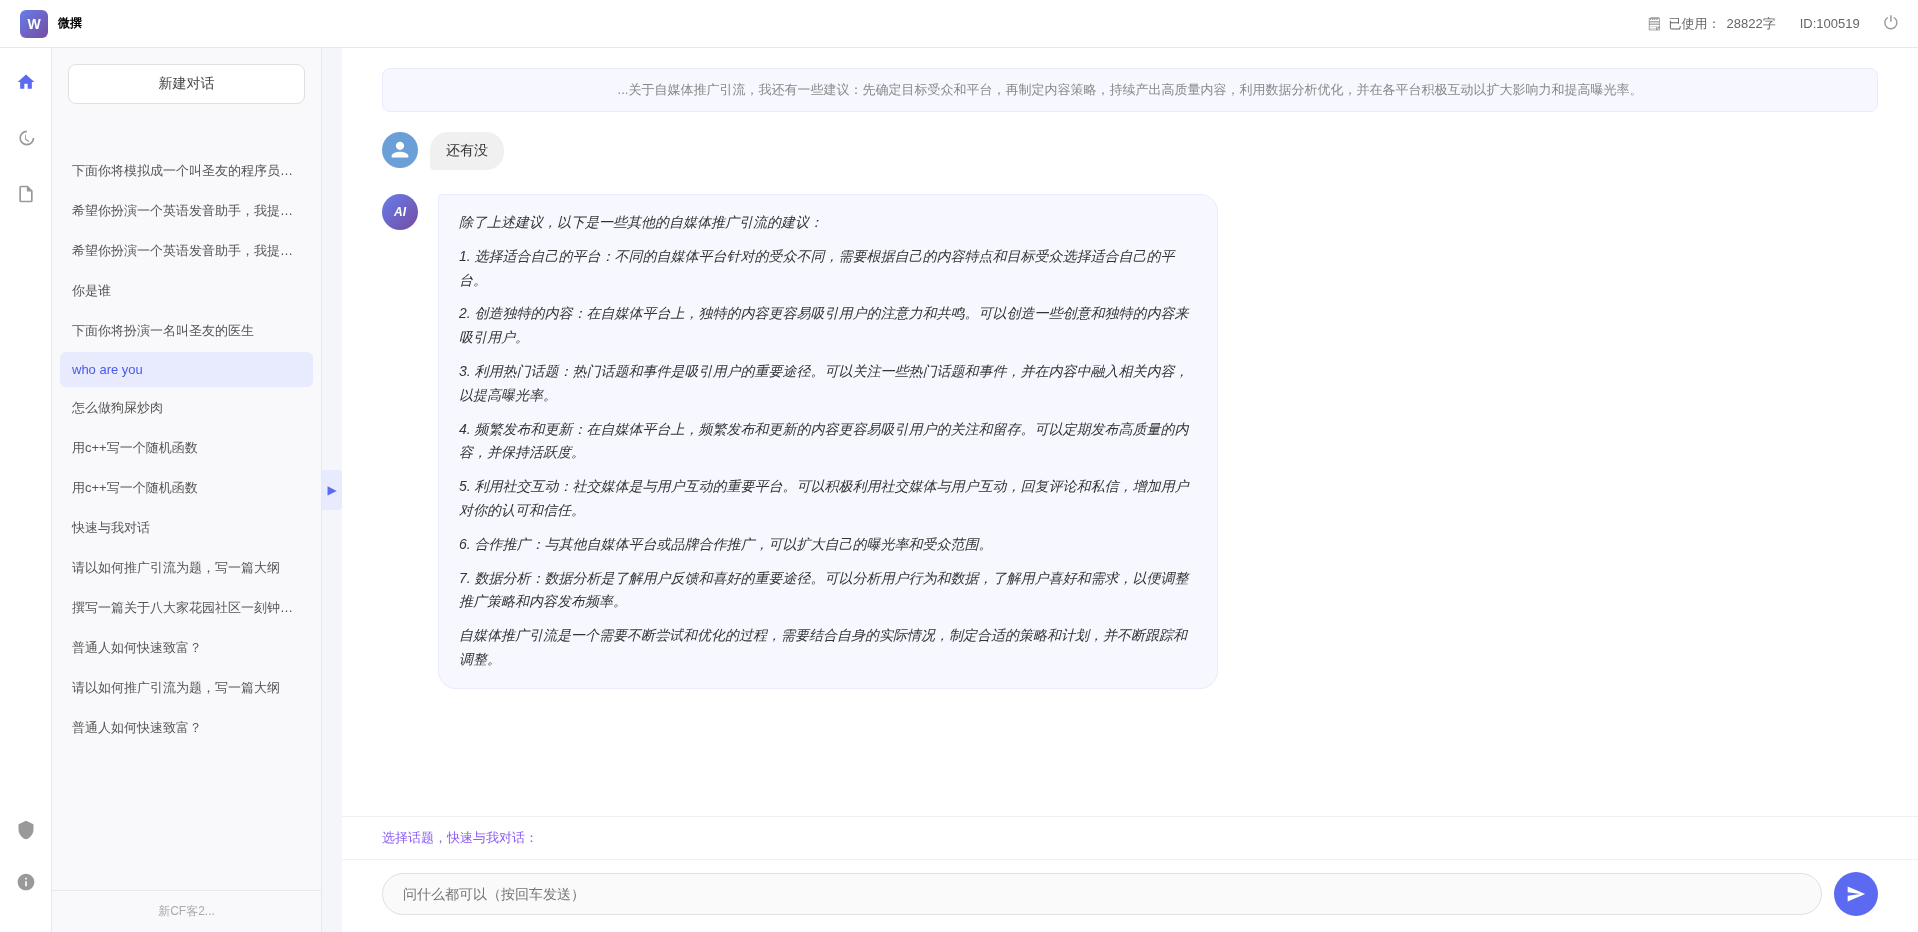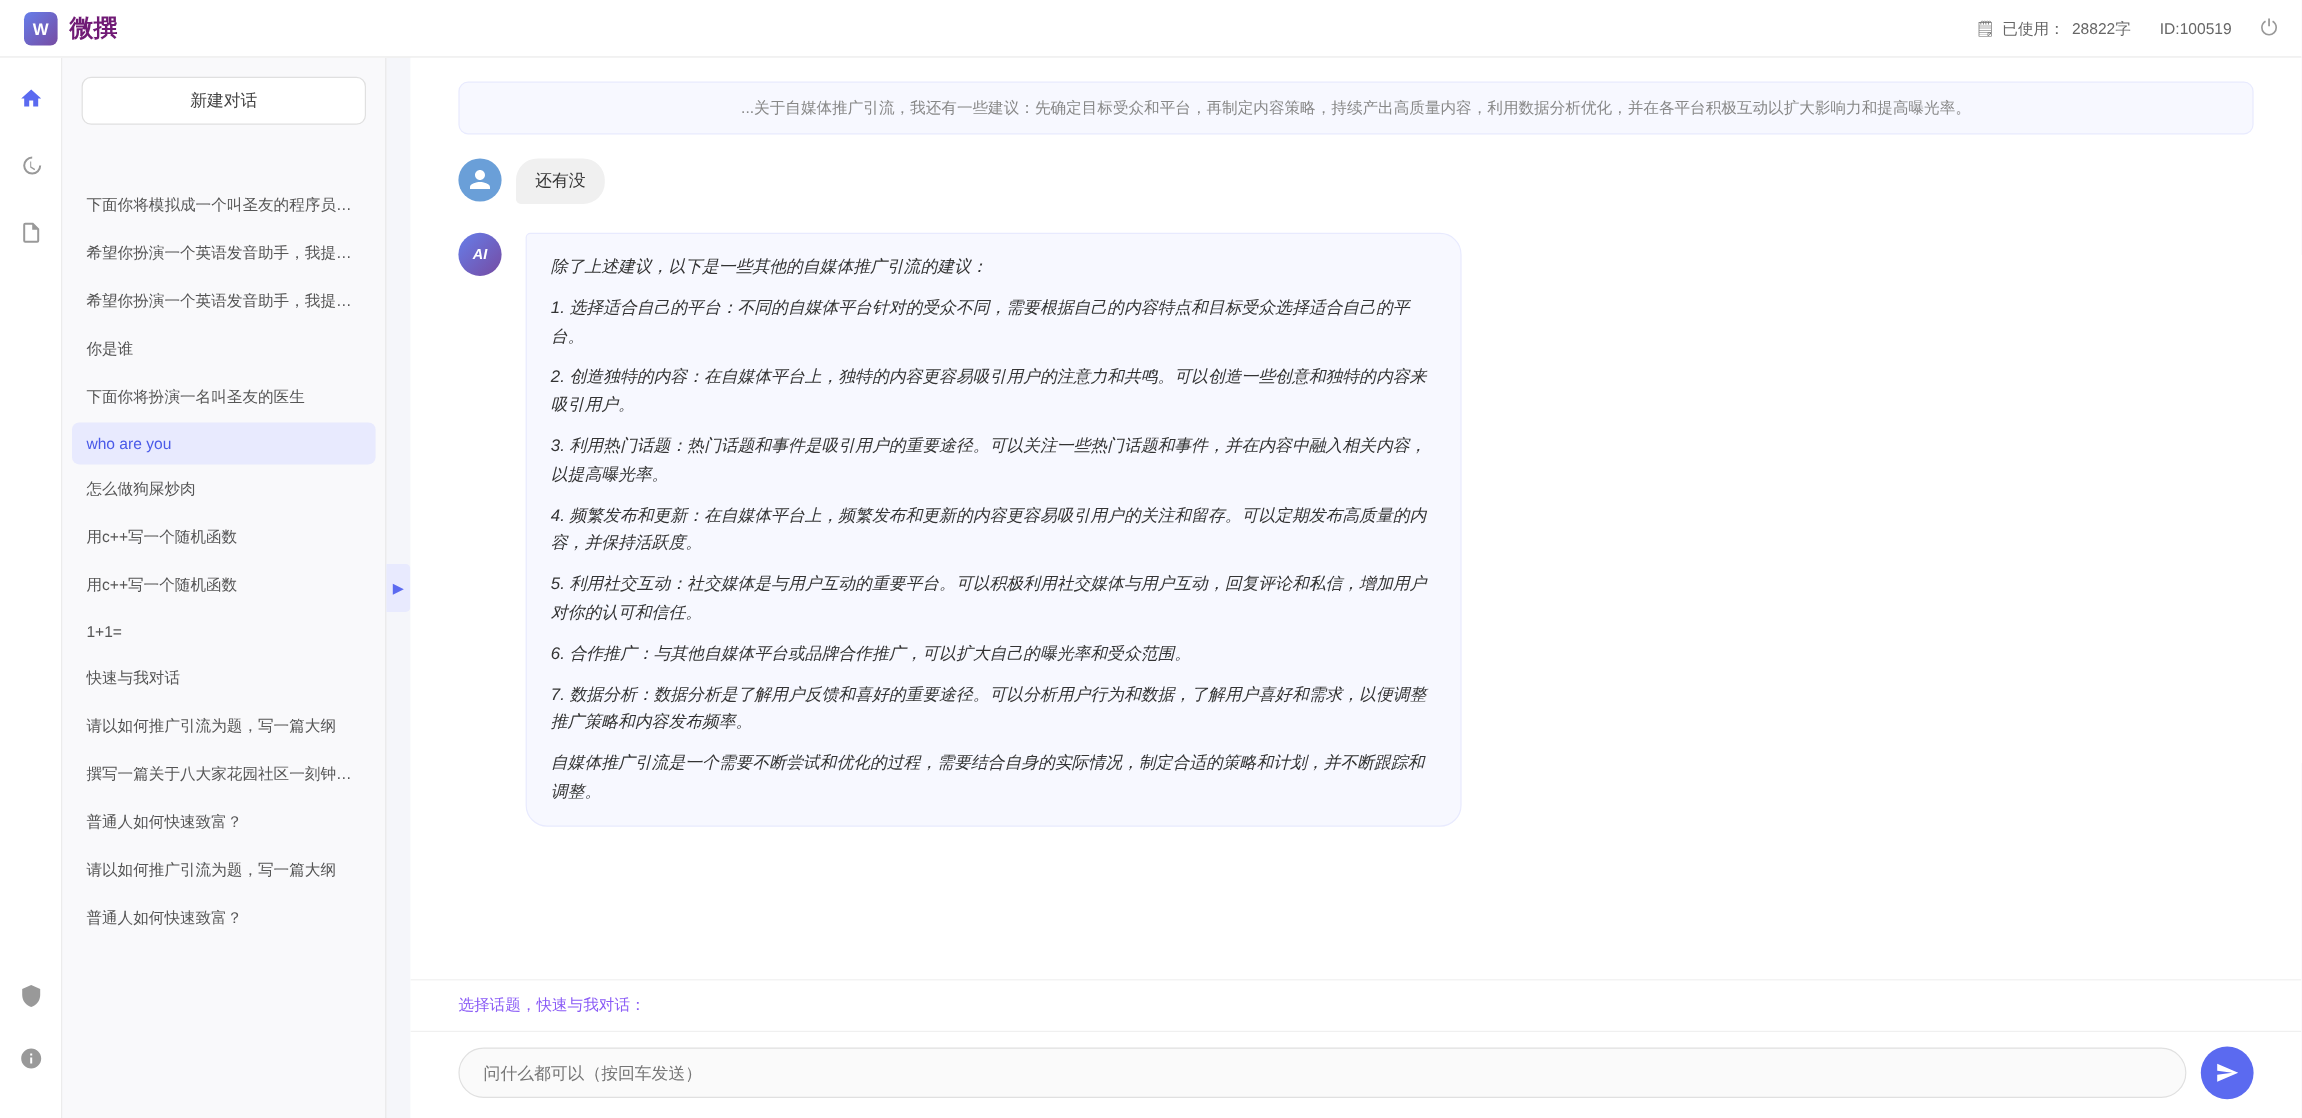--- a/index.html
+++ b/index.html
@@ -27,23 +27,23 @@
       background: linear-gradient(135deg, #667eea 0%, #764ba2 100%);
       border-radius: 6px;
       display: flex;
       align-items: center;
       justify-content: center;
       color: #fff;
       font-size: 14px;
       font-weight: bold;
     }
     .header-title {
-      font-size: 20px;
+      font-size: 12px;
       font-weight: 600;
-      color: #701a75;
+      color: #000000;
     }
     .header-right {
       display: flex;
       align-items: center;
       gap: 24px;
       font-size: 13px;
       color: #666;
     }
     .header-usage {
       display: flex;
@@ -350,28 +350,28 @@
 
     <div class="sidebar-item">下面你将模拟成一个叫圣友的程序员，我说...</div>
         <div class="sidebar-item">希望你扮演一个英语发音助手，我提供给你...</div>
         <div class="sidebar-item">希望你扮演一个英语发音助手，我提供给你...</div>
         <div class="sidebar-item">你是谁</div>
         <div class="sidebar-item">下面你将扮演一名叫圣友的医生</div>
         <div class="sidebar-item active">who are you</div>
         <div class="sidebar-item">怎么做狗屎炒肉</div>
         <div class="sidebar-item">用c++写一个随机函数</div>
         <div class="sidebar-item">用c++写一个随机函数</div>
-        <div class="sidebar-item">1+1=</div>
         <div class="sidebar-item">快速与我对话</div>
         <div class="sidebar-item">请以如何推广引流为题，写一篇大纲</div>
         <div class="sidebar-item">撰写一篇关于八大家花园社区一刻钟便民生...</div>
         <div class="sidebar-item">普通人如何快速致富？</div>
         <div class="sidebar-item">请以如何推广引流为题，写一篇大纲</div>
         <div class="sidebar-item">普通人如何快速致富？</div>
       </div>
+    <div class="sidebar-bottom">新CF客2...</div>
   </div>
 
   <div class="collapse-btn" style="align-self:center; flex-shrink:0;">▶</div>
 
   <div class="chat-area">
     <div class="chat-messages">
 
       <div class="top-message-truncated">
         <span>...关于自媒体推广引流，我还有一些建议：先确定目标受众和平台，再制定内容策略，持续产出高质量内容，利用数据分析优化，并在各平台积极互动以扩大影响力和提高曝光率。</span>
       </div>

